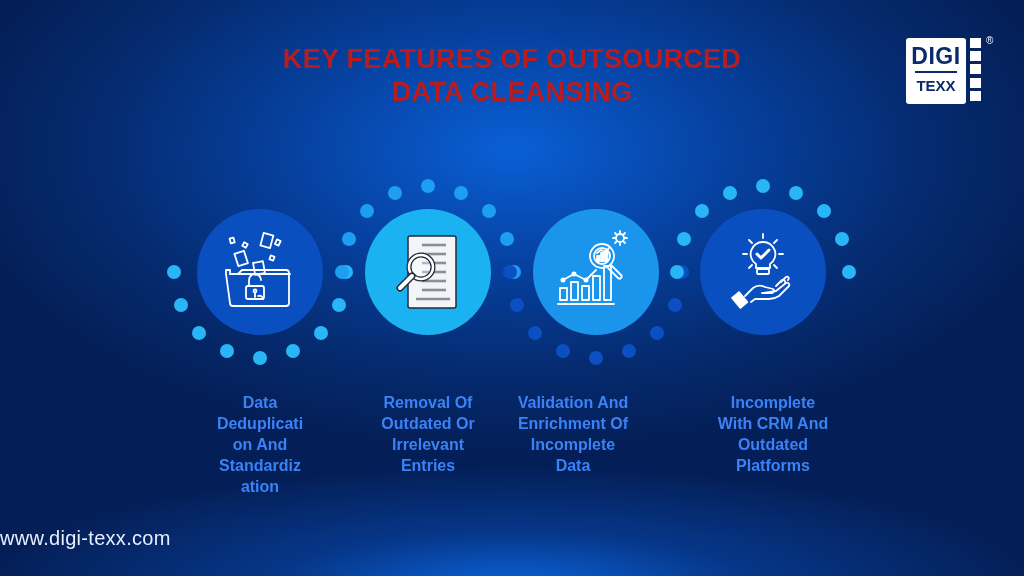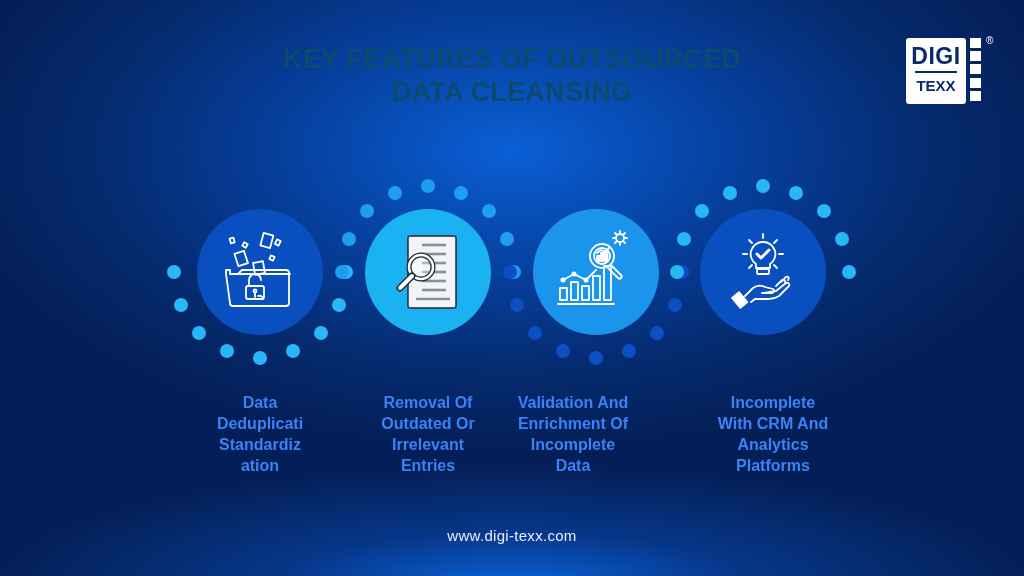--- a/index.html
+++ b/index.html
@@ -7,21 +7,21 @@
       width: 1024px; height: 576px; overflow: hidden; position: relative;
       background: radial-gradient(ellipse 560px 300px at 512px 150px, #0a5fd6 0%, #06409e 40%, #052a6e 75%, #041f57 100%);
       font-family: "Liberation Sans", sans-serif;
     }
     .bottom-glow {
       position: absolute; left: 0; right: 0; bottom: 0; height: 140px;
       background: radial-gradient(ellipse 520px 120px at 512px 150px, #0a62d8 0%, rgba(8,70,170,0.6) 45%, rgba(4,31,87,0) 100%);
     }
     .title {
       position: absolute; top: 43px; left: 0; width: 1024px; text-align: center;
-      color: #0c4a6e; font-weight: bold; font-size: 27px; line-height: 33px; letter-spacing: 0.3px;
+      color: #b91c1c; font-weight: bold; font-size: 27px; line-height: 33px; letter-spacing: 0.3px;
     }
     .logo {
       position: absolute; left: 906px; top: 38px; width: 80px; height: 66px;
     }
     .logo-box {
       position: absolute; left: 0; top: 0; width: 60px; height: 66px; background: #ffffff; border-radius: 3px;
       color: #0b2a6b; font-weight: bold; text-align: center;
     }
     .logo-top { position: absolute; top: 6px; left: 0; width: 60px; font-size: 23px; letter-spacing: 0.5px; line-height: 24px; }
     .logo-line { position: absolute; top: 33px; left: 9px; width: 42px; height: 2px; background: #0b2a6b; }
@@ -35,22 +35,22 @@
       position: absolute; width: 126px; height: 126px; border-radius: 50%;
       display: flex; align-items: center; justify-content: center;
     }
     .dot { position: absolute; width: 14px; height: 14px; border-radius: 50%; }
 
     .label {
       position: absolute; top: 392px; width: 130px; text-align: center;
       color: #3b82f6; font-weight: bold; font-size: 16px; line-height: 21px;
     }
     .footer {
-      position: absolute; top: 527px; left: 0; width: 1024px; text-align: center;
-      color: #e6eeff; font-size: 15px; letter-spacing: 0.3px;
+      position: absolute; top: 527px; left: 0; width: 1024px; 
+      color: #e6eeff; font-size: 20px; letter-spacing: 0.3px;
     }
   </style>
 </head>
 <body>
 
 <div class="bottom-glow"></div>
 
 <div class="title">
   <div>KEY FEATURES OF OUTSOURCED</div>
   <div>DATA CLEANSING</div>
@@ -188,35 +188,36 @@
       <path d="M24 66 l8 -8 c4 -3 8 -3 12 -1 l8 2 c2 1 1 4 -1 4 l-10 0 M43 63 l12 -2 l10 -8 c2 -1 4 1 3 3 l-10 10 c-3 2 -6 3 -10 3 l-14 0 l-4 3"></path>
       <path d="M55 56 l6 -6 c2 -1 4 1 3 3 M60 52 l5 -5 c2 -1 4 1 2 3"></path>
       <rect x="14" y="64" width="9" height="13" transform="rotate(-40 18 70)" fill="#fff"></rect>
     </svg>
   </div>
 </div>
 
 <div class="label" style="left:195px;">
   <div>Data</div>
   <div>Deduplicati</div>
+  <div>on And</div>
   <div>Standardiz</div>
   <div>ation</div>
 </div>
 <div class="label" style="left:363px;">
   <div>Removal Of</div>
   <div>Outdated Or</div>
   <div>Irrelevant</div>
   <div>Entries</div>
 </div>
 <div class="label" style="left:508px;">
   <div>Validation And</div>
   <div>Enrichment Of</div>
   <div>Incomplete</div>
   <div>Data</div>
 </div>
 <div class="label" style="left:708px;">
   <div>Incomplete</div>
   <div>With CRM And</div>
-  <div>Analytics</div>
+  <div>Outdated</div>
   <div>Platforms</div>
 </div>
 
 <div class="footer">www.digi-texx.com</div>
 
 </body></html>

